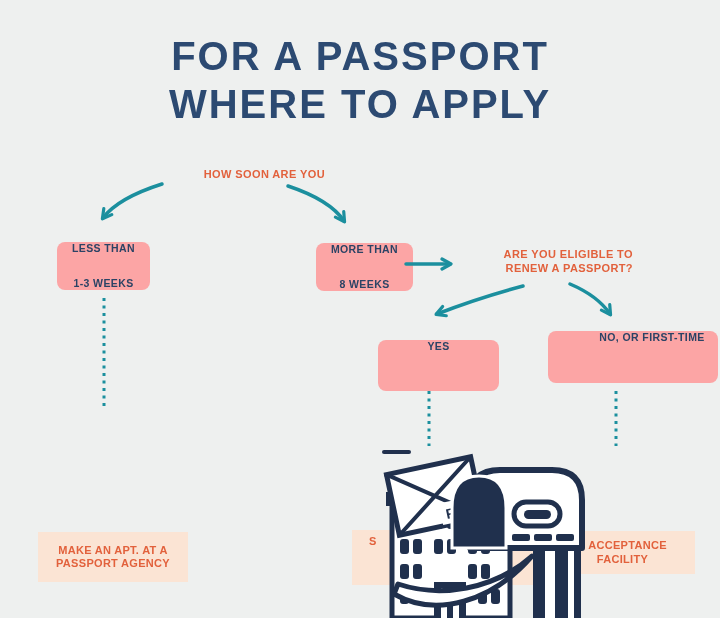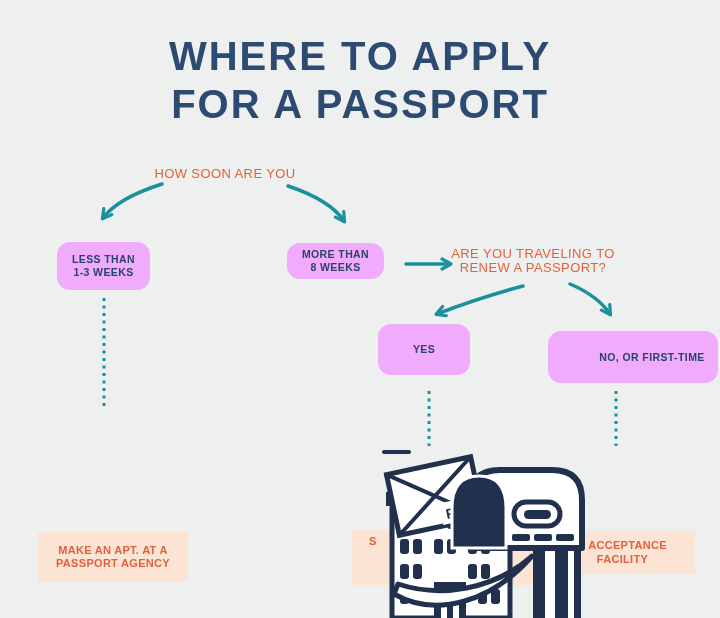--- a/index.html
+++ b/index.html
@@ -9,34 +9,34 @@
     font-family:"Liberation Sans", sans-serif;
   }
   .abs{position:absolute;}
   
   .title{
     left:0;top:32px;width:720px;text-align:center;
     color:#2c4a72;font-weight:bold;font-size:40px;line-height:48px;letter-spacing:2px;
   }
   
   .question{
-    color:#e2613c;font-weight:normal;font-size:13px;line-height:14px;
-    letter-spacing:0.4px;text-align:center;
+    color:#e2613c;font-weight:bold;font-size:11px;line-height:14px;
+    letter-spacing:0.4px;text-align:right;
   }
   #q-travel{left:125px;top:167px;width:200px;}
   #q-renew{left:433px;top:247px;width:200px;}
   
   .option-box{
-    background:#f0abfc;border-radius:13px;
+    background:#fca5a5;border-radius:8px;
     color:#2b4365;font-weight:bold;font-size:10.5px;line-height:13px;letter-spacing:0.4px;
-    text-align:center;display:flex;flex-direction:column;justify-content:center;
+    text-align:center;display:flex;flex-direction:column;justify-content:space-between;
   }
   #box-less{left:57px;top:242px;width:93px;height:48px;}
-  #box-more{left:287px;top:243px;width:97px;height:36px;}
-  #box-yes{left:378px;top:324px;width:92px;height:51px;}
+  #box-more{left:316px;top:243px;width:97px;height:48px;}
+  #box-yes{left:378px;top:340px;width:121px;height:51px;}
   #box-no{left:548px;top:331px;width:132px;height:52px;padding-left:38px;}
   
   .outcome{
     background:#fbe4d4;color:#e2613c;font-weight:bold;font-size:11px;line-height:13.5px;
     letter-spacing:0.3px;text-align:center;
     display:flex;flex-direction:column;justify-content:center;z-index:1;
   }
   #outcome-agency{left:38px;top:532px;width:150px;height:50px;}
   #outcome-mail{left:352px;top:530px;width:205px;height:55px;display:block;}
   #outcome-mail .fragment{position:absolute;left:17px;top:5px;}
@@ -44,30 +44,30 @@
   
   #arrow-layer{left:0;top:0;width:720px;height:618px;pointer-events:none;}
   #illustration{left:378px;top:444px;width:210px;height:174px;z-index:2;}
 </style>
 </head>
 <body>
 
 <div id="canvas">
 
   <div class="abs title">
+    <div>FOR A PASSPORT</div>
     <div>WHERE TO APPLY</div>
-    <div>FOR A PASSPORT</div>
   </div>
 
   <div class="abs question" id="q-travel">
     <div>HOW SOON ARE YOU</div>
   </div>
 
   <div class="abs question" id="q-renew">
-    <div>ARE YOU TRAVELING TO</div>
+    <div>ARE YOU ELIGIBLE TO</div>
     <div>RENEW A PASSPORT?</div>
   </div>
 
   <div class="abs option-box" id="box-less">
     <div>LESS THAN</div>
     <div>1-3 WEEKS</div>
   </div>
   <div class="abs option-box" id="box-more">
     <div>MORE THAN</div>
     <div>8 WEEKS</div>

